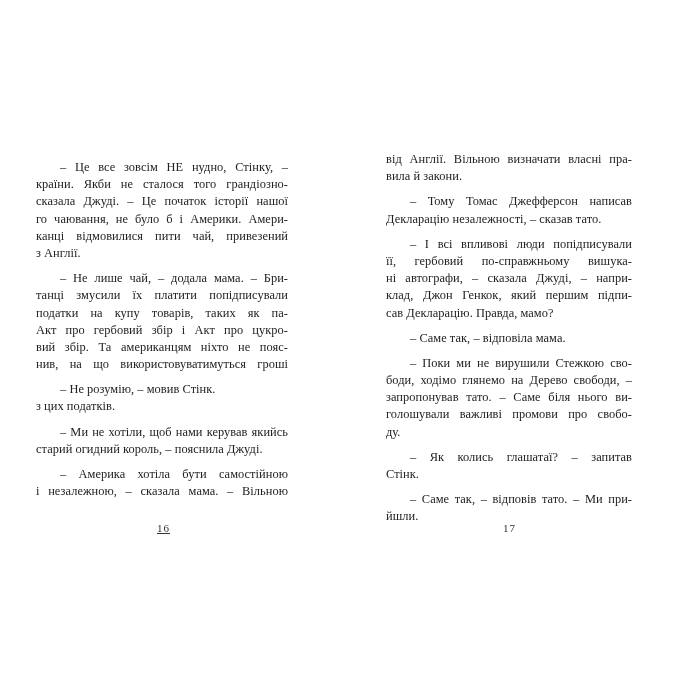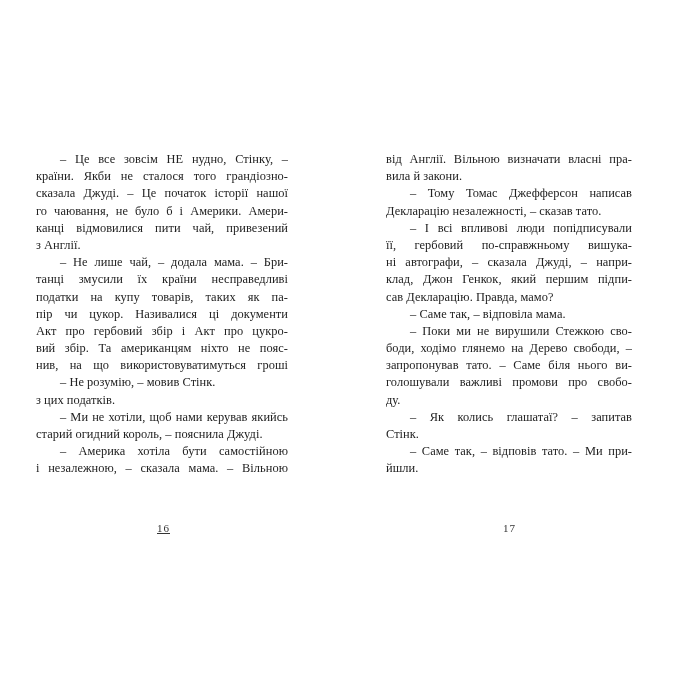--- a/index.html
+++ b/index.html
@@ -30,21 +30,21 @@
     .line {
       display: block;
       height: 17.2px;
       line-height: 17.2px;
       font-size: 12.4px;
       white-space: nowrap;
       text-align: justify;
       text-align-last: justify;
       letter-spacing: 0.05px;
     }
-    .line.indent { padding-left: 24px; }
+    .line.indent { padding-left: 24px; margin-top: 8px; }
     .line.last { text-align-last: left; }
     .page-number {
       position: absolute;
       top: 522px;
       font-size: 11px;
       font-family: "Liberation Serif", serif;
       color: #333333;
       letter-spacing: 1px;
     }
     .page-number.left { left: 157px; text-decoration: underline; }
@@ -55,23 +55,22 @@
 
 <div class="spread">
   <div class="page left" id="left-page">
       <span class="line indent">– Це все зовсім НЕ нудно, Стінку, –</span>
       <span class="line">країни. Якби не сталося того грандіозно-</span>
       <span class="line">сказала Джуді. – Це початок історії нашої</span>
       <span class="line">го чаювання, не було б і Америки. Амери-</span>
       <span class="line">канці відмовилися пити чай, привезений</span>
       <span class="line last">з Англії.</span>
       <span class="line indent">– Не лише чай, – додала мама. – Бри-</span>
-      <span class="line">танці змусили їх країни несправедливі</span>
+      <span class="line">танці змусили їх платити попідписували</span>
       <span class="line">податки на купу товарів, таких як па-</span>
-      <span class="line">пір чи цукор. Називалися ці документи</span>
       <span class="line">Акт про гербовий збір і Акт про цукро-</span>
       <span class="line">вий збір. Та американцям ніхто не пояс-</span>
       <span class="line">нив, на що використовуватимуться гроші</span>
       <span class="line indent last">– Не розумію, – мовив Стінк.</span>
       <span class="line last">з цих податків.</span>
       <span class="line indent">– Ми не хотіли, щоб нами керував якийсь</span>
       <span class="line last">старий огидний король, – пояснила Джуді.</span>
       <span class="line indent">– Америка хотіла бути самостійною</span>
       <span class="line">і незалежною, – сказала мама. – Вільною</span>
     </div>

